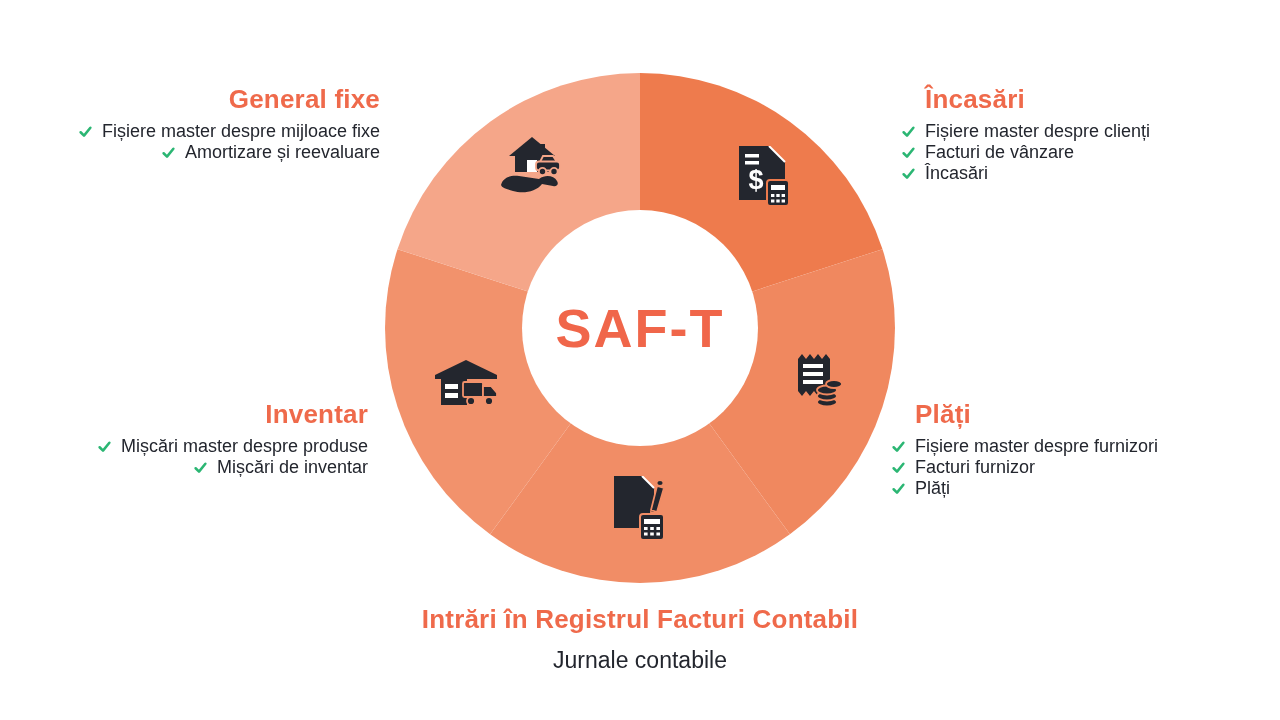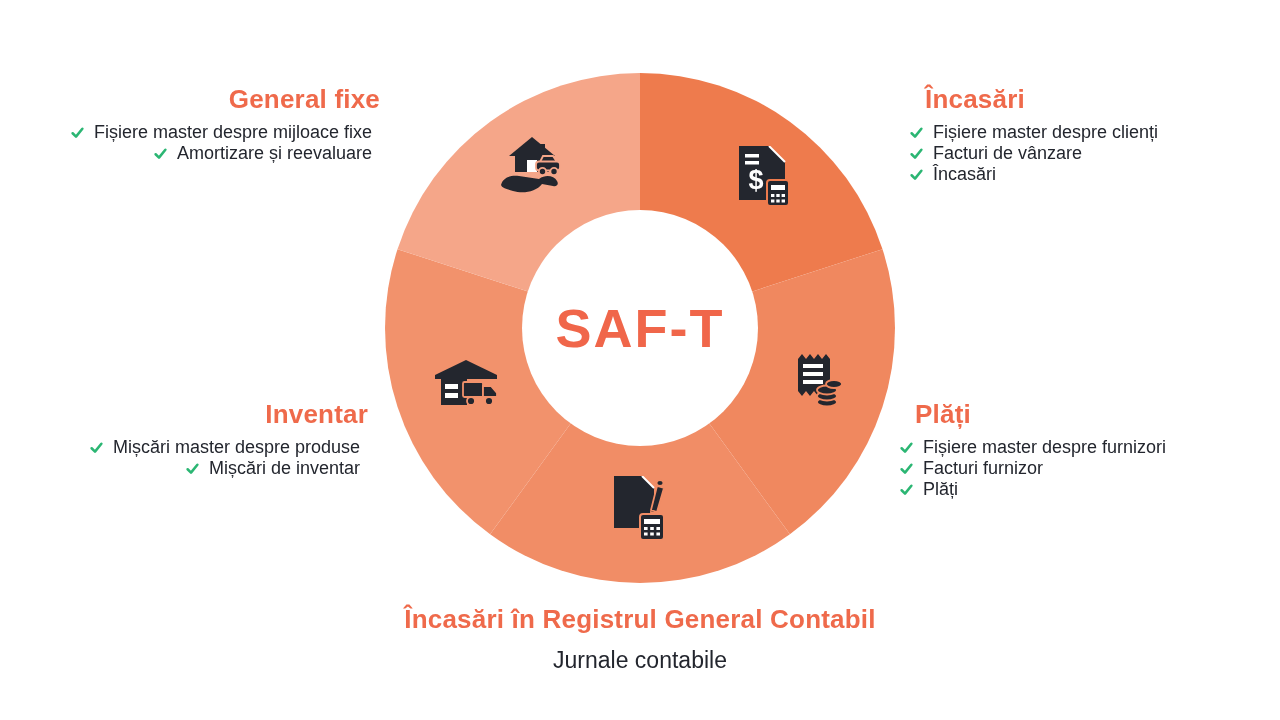--- a/index.html
+++ b/index.html
@@ -14,21 +14,21 @@
   .center-label{
     position:absolute;top:301px;left:50%;transform:translateX(-50%);
     font-size:54px;font-weight:700;letter-spacing:2px;line-height:1;
     color:#F0664A;white-space:nowrap;
   }
   .section{position:absolute;white-space:nowrap;}
   .section h2{
     margin:0 0 7px 0;font-size:26px;line-height:30px;font-weight:700;
     color:#EF6A4B;letter-spacing:.2px;
   }
-  .section ul{list-style:none;margin:8px;padding:0;}
+  .section ul{list-style:none;margin:0;padding:0;}
   .section li{
     display:flex;align-items:center;gap:9px;
     font-size:18px;font-weight:500;line-height:21px;color:#23262E;
   }
   .align-right{text-align:right;}
   .align-right li{justify-content:flex-end;}
   .check{width:15px;height:15px;flex:0 0 auto;}
   .sec-mijloace{top:84px;right:900px;}
   .sec-incasari{top:84px;left:901px;}
   .sec-inventar{top:399px;right:912px;}
@@ -215,17 +215,17 @@
       <li>
         <svg class="check" viewBox="0 0 20 20">
             <path d="M3.5 11 L8 15.5 L16.5 5" fill="none" stroke="#2BB673" stroke-width="3.4" stroke-linecap="round" stroke-linejoin="round"></path>
           </svg>
         <span>Plăți</span>
       </li>
     </ul>
   </div>
 
   <div class="section sec-registru">
-    <h2>Încasări în Registrul General Contabil</h2>
+    <h2>Intrări în Registrul Facturi Contabil</h2>
     <div class="subtitle">Jurnale contabile</div>
   </div>
 
 </div>
 
 </body></html>

